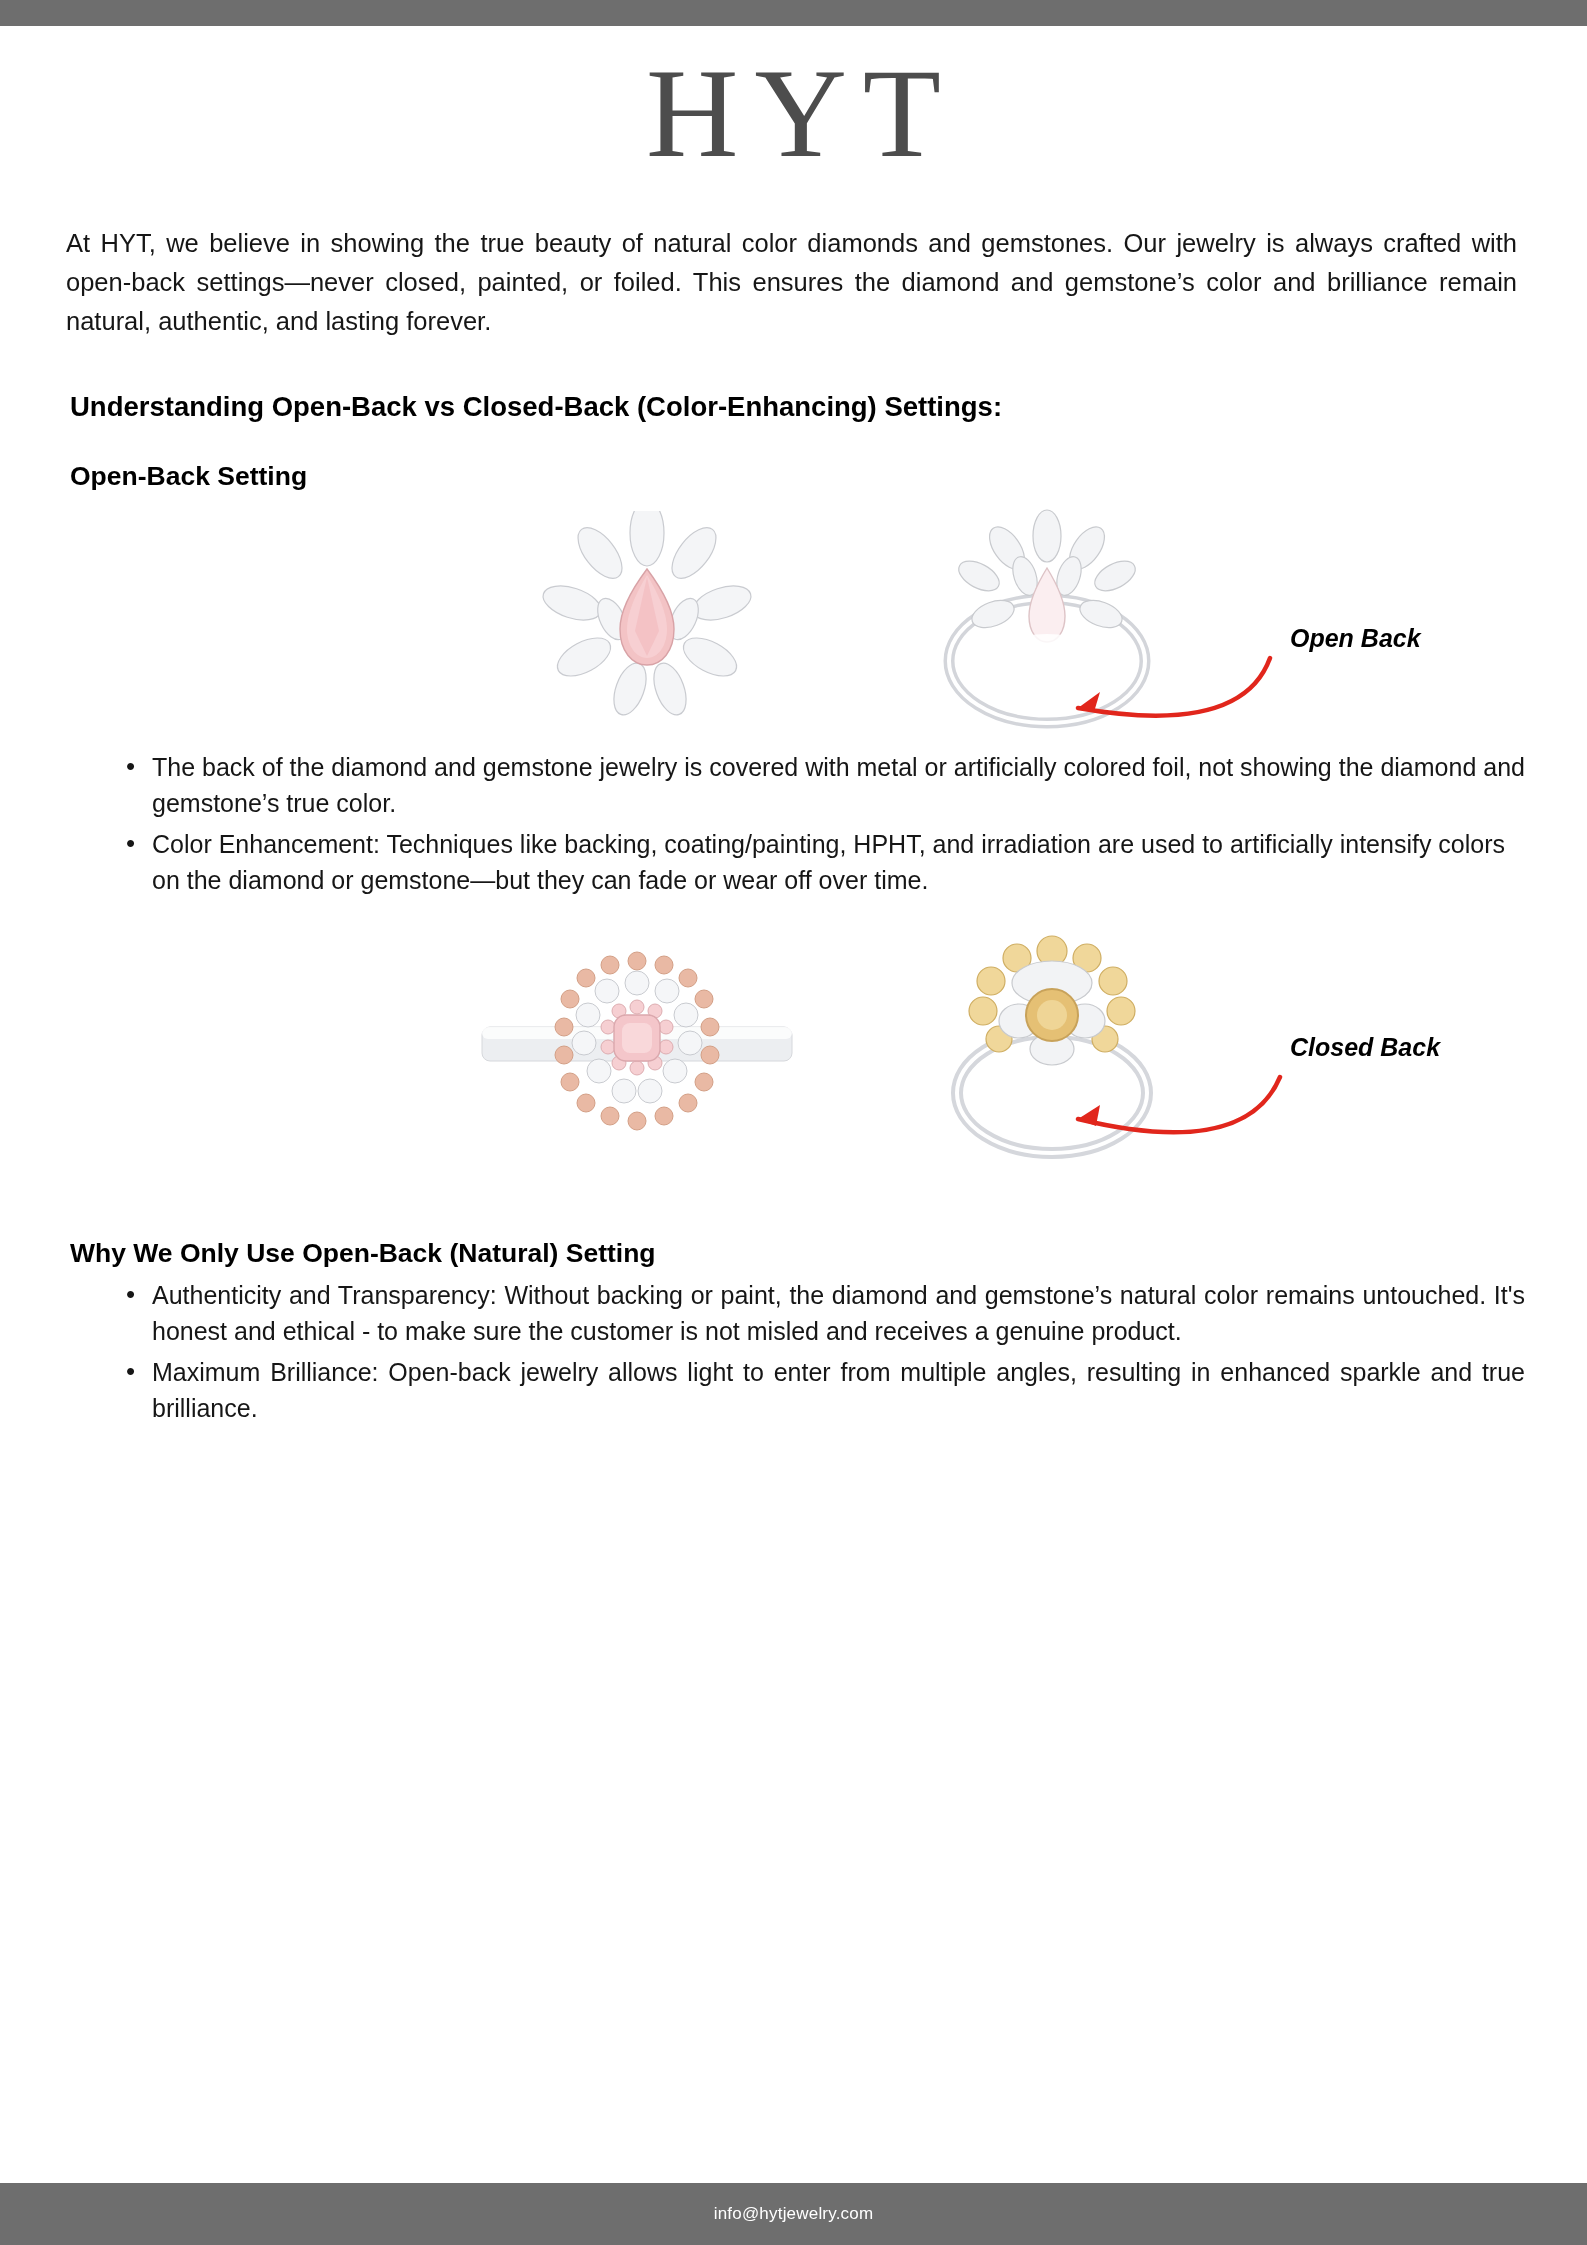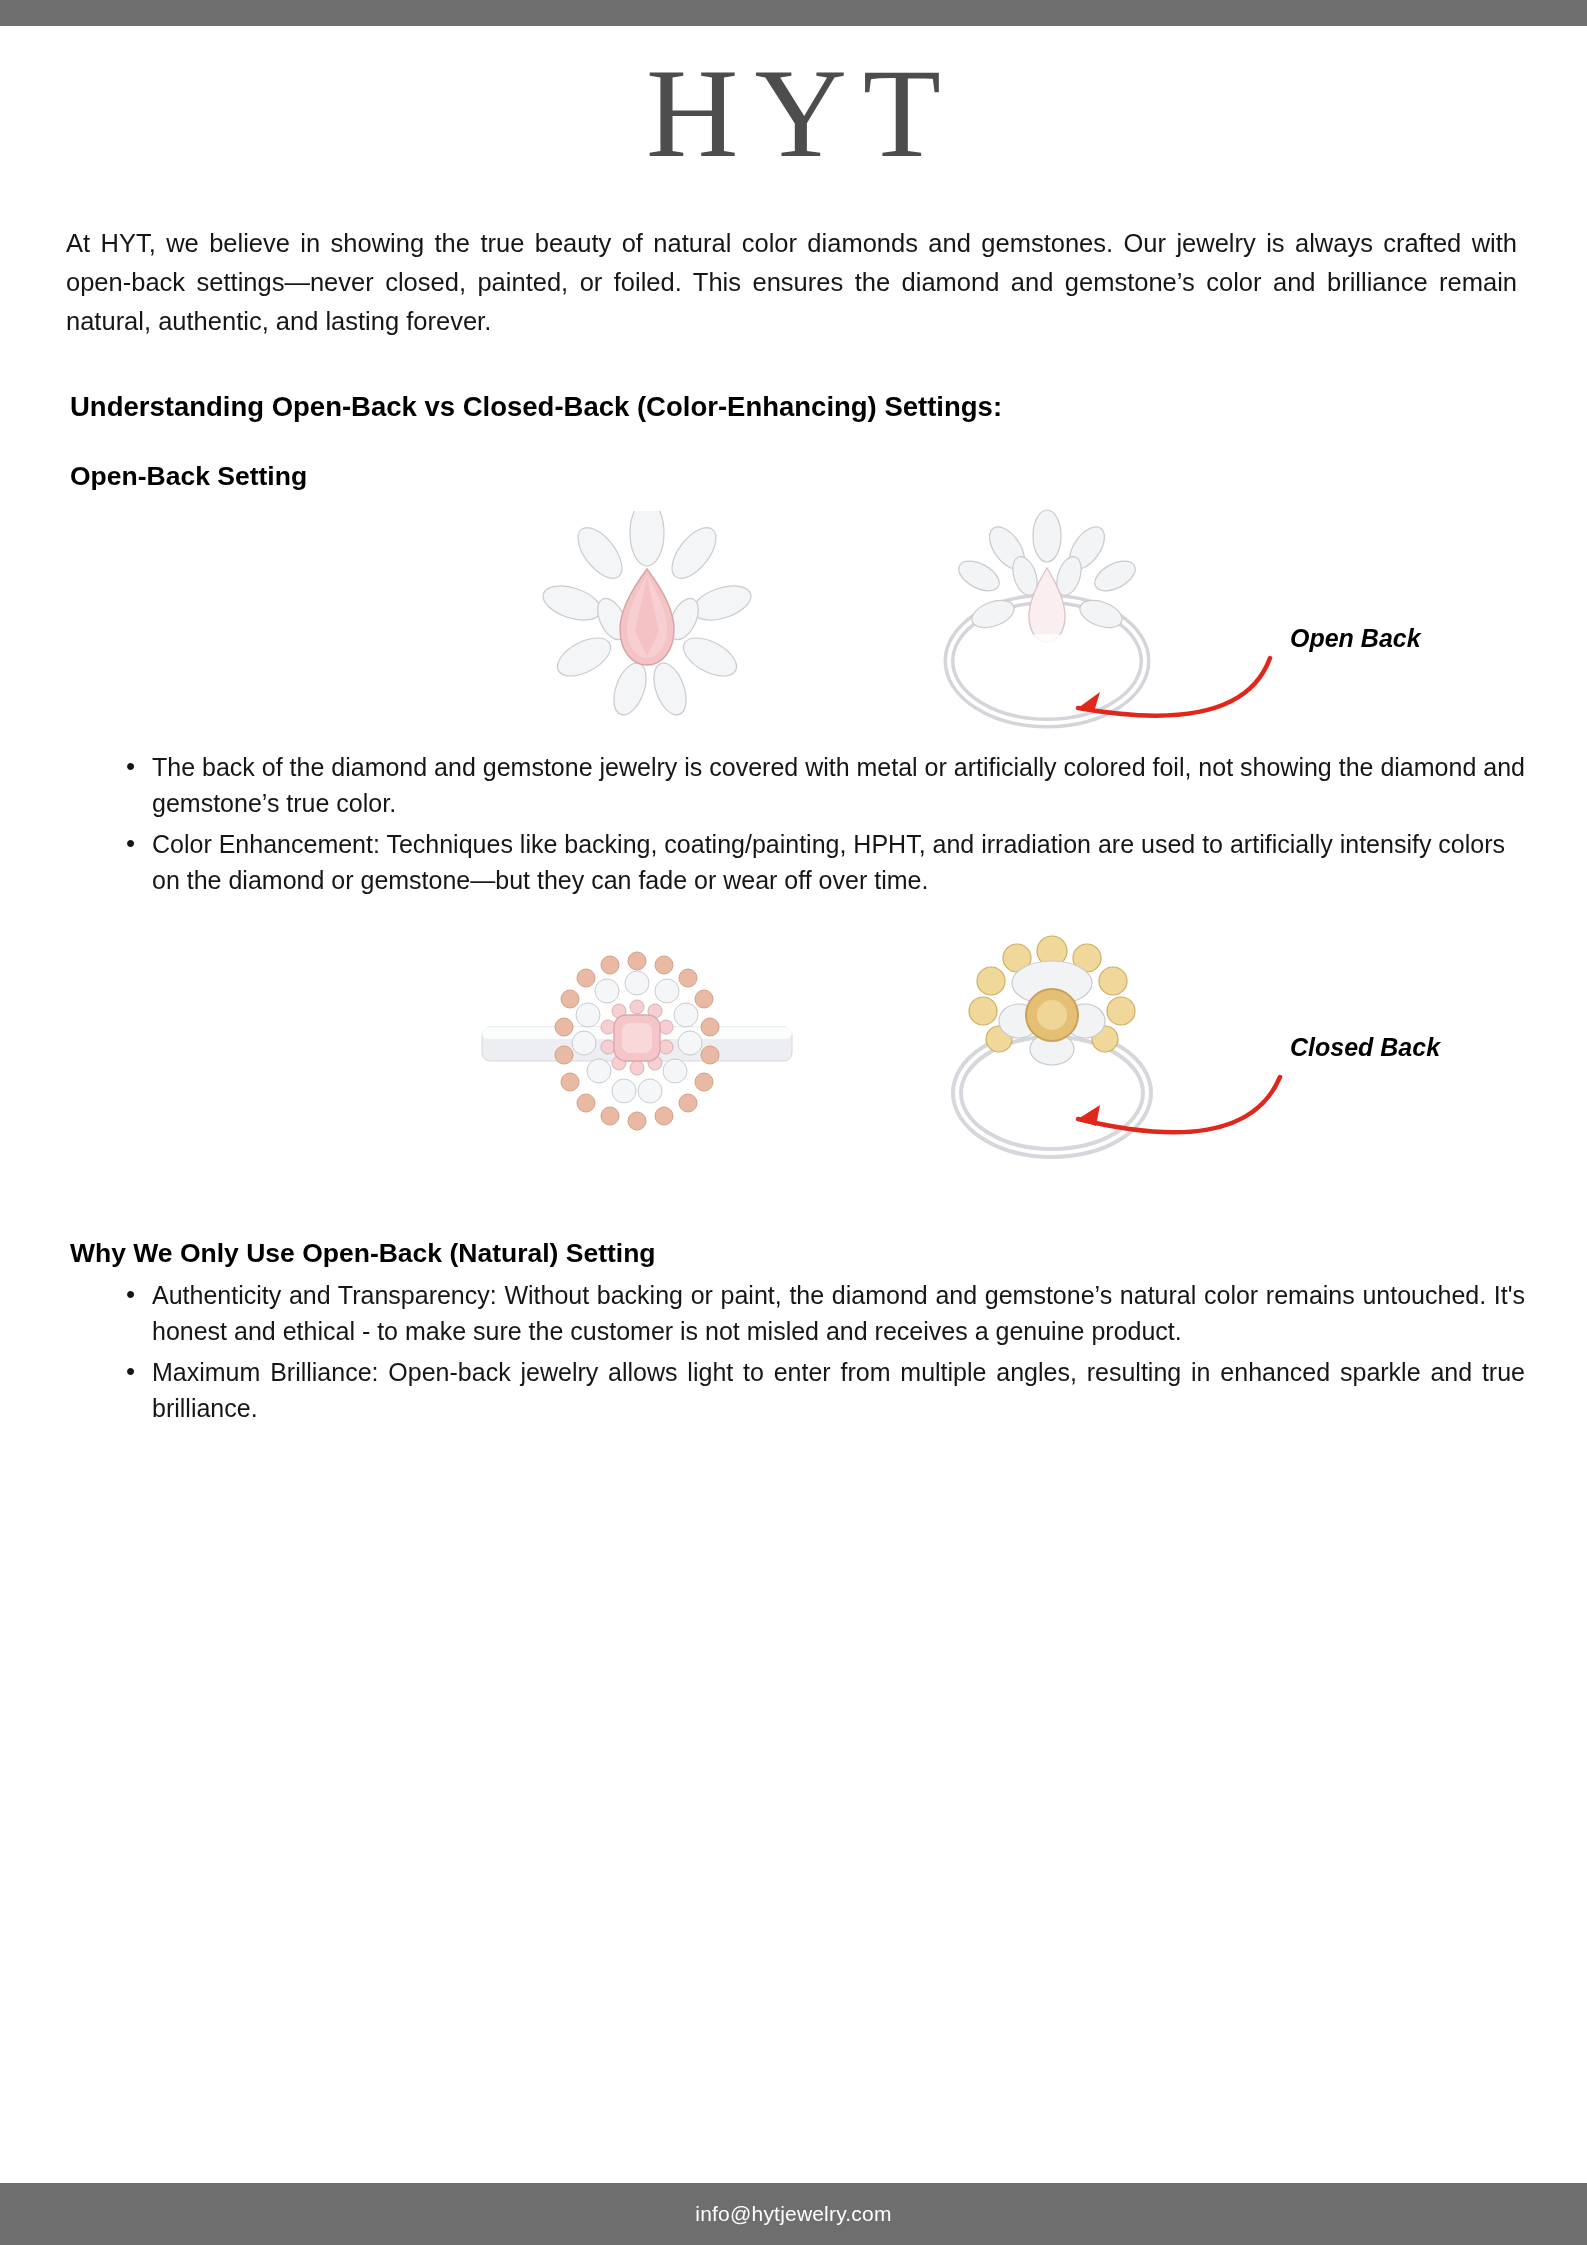--- a/index.html
+++ b/index.html
@@ -35,21 +35,21 @@
     height: 62px;
     background: #6e6e6e;
     width: 100%;
     flex: 0 0 auto;
     display: flex;
     align-items: center;
     justify-content: center;
   }
   .bar-bottom .email {
     color: #ffffff;
-    font-size: 21px;
+    font-size: 17px;
     letter-spacing: 0.2px;
   }
   .content {
     flex: 1 1 auto;
     position: relative;
     padding: 0 62px;
   }
   
   .logo-wrap {
     text-align: center;

